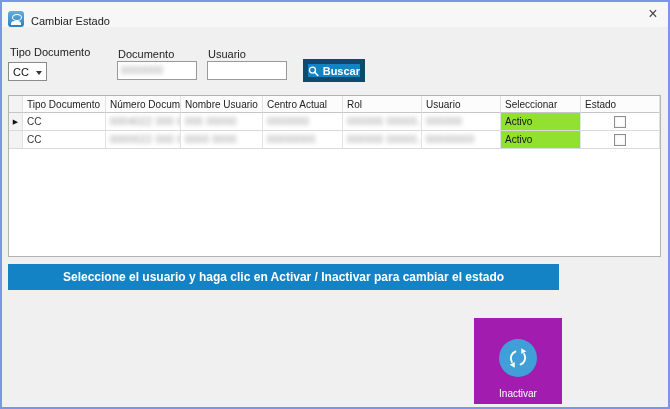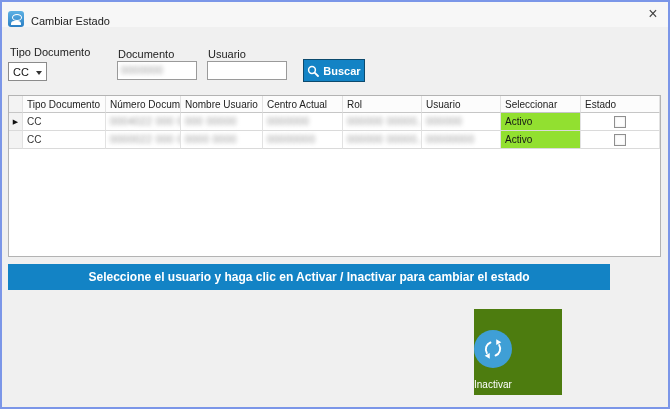--- a/index.html
+++ b/index.html
@@ -55,21 +55,21 @@
     position:absolute; top:59px; height:19px; width:80px;
     background:#fff; border:1px solid #9a9a9a; font-size:10px;
     padding:2px 3px; color:#777; line-height:14px;
   }
   .tbox-doc { left:115px; }
   .tbox-user { left:205px; }
   .blur { filter:blur(2px); color:#969696; letter-spacing:.5px; white-space:nowrap; }
 
   .btn-buscar {
     position:absolute; left:301px; top:57px; width:62px; height:23px;
-    background:#1383c5; border:1px solid #0c4a6e; color:#fff;
+    background:#1383c5; border:5px solid #0c4a6e; color:#fff;
     font-size:11px; font-weight:bold;
     display:flex; align-items:center; justify-content:center; gap:4px; cursor:pointer;
   }
   .btn-buscar svg { display:block; }
 
   
   .grid {
     position:absolute; left:6px; top:93px; width:653px; height:162px;
     background:#fff; border:1px solid #b3b3b3; overflow:hidden;
   }
@@ -90,30 +90,30 @@
   .cell.selector { justify-content:center; padding:0; color:#111; font-size:7px; background:#f3f3f3; }
   .cell.estado { background:#92e030; color:#151515; }
   .cell.selbox { justify-content:center; }
   .checkbox {
     width:12px; height:12px; background:#fdfdfd; border:1px solid #8f8f8f;
     box-shadow:inset 0 0 2px rgba(0,0,0,.12); cursor:pointer;
   }
 
   
   .banner {
-    position:absolute; left:6px; top:262px; width:602px; height:26px;
+    position:absolute; left:6px; top:262px; width:551px; height:26px;
     background:#1383c5; color:#fff; font-weight:bold; font-size:12px;
     display:flex; align-items:center; justify-content:center;
   }
 
   
   .action-btn {
-    position:absolute; top:307px; width:88px; height:86px;
-    background:#4d7c0f; color:#fff; cursor:pointer;
-    display:flex; flex-direction:column; align-items:flex-start; justify-content:flex-end;
+    position:absolute; top:316px; width:88px; height:86px;
+    background:#a21caf; color:#fff; cursor:pointer;
+    display:flex; flex-direction:column; align-items:center; justify-content:flex-end;
     padding-bottom:5px;
   }
   .action-btn .label { font-size:10px; color:#fff; }
   .btn-inactivar { left:472px; }
   .btn-salir { left:570px; }
   .refresh-circle {
     width:38px; height:38px; border-radius:50%; background:#3f9fd6;
     display:flex; align-items:center; justify-content:center; margin-bottom:11px;
   }
   .power-wrap { margin-bottom:9px; }

